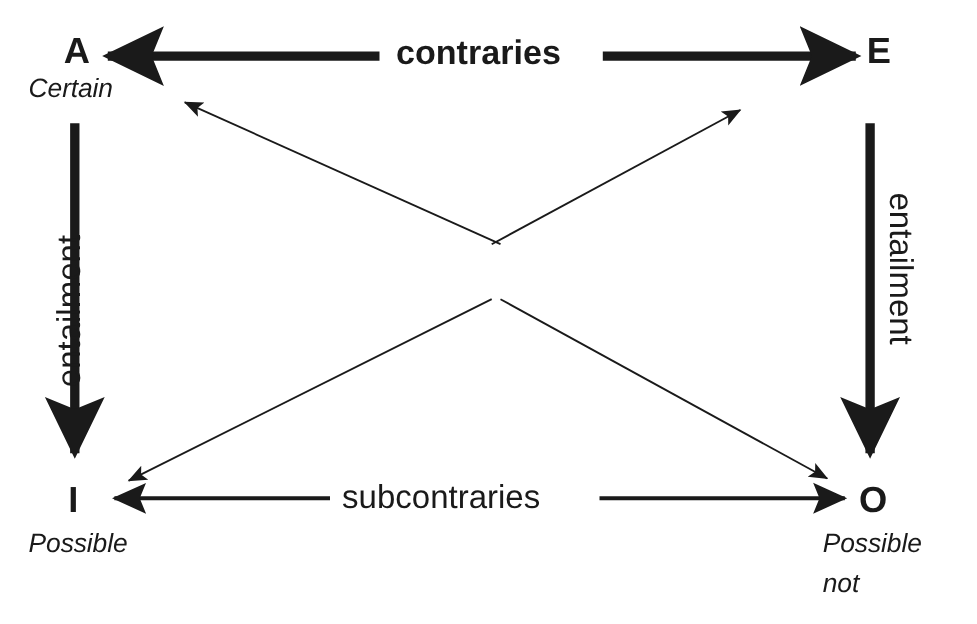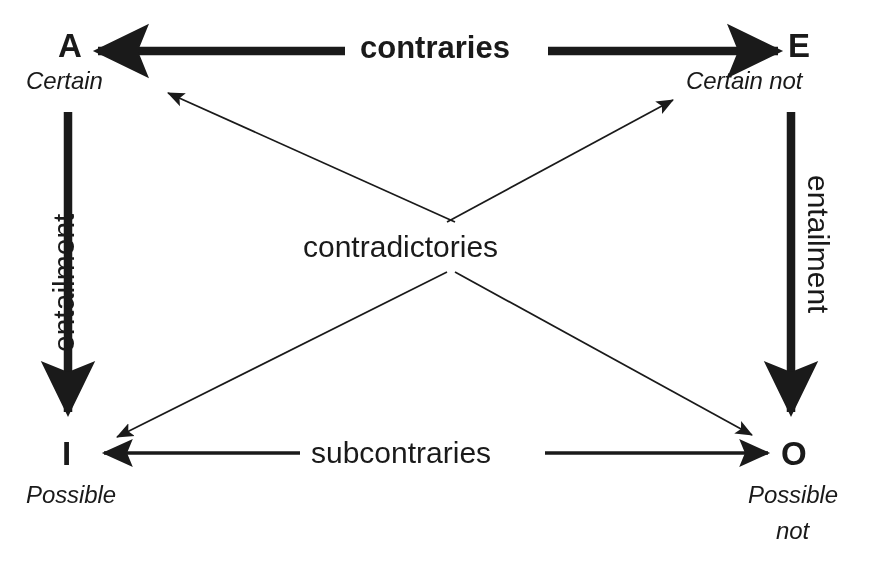--- a/index.html
+++ b/index.html
@@ -109,32 +109,30 @@
     <g>
       <line x1="447" y1="222" x2="673" y2="100" stroke="#1a1a1a" stroke-width="1.7" marker-end="url(#head-hair)"></line>
       <line x1="455" y1="272" x2="752" y2="435" stroke="#1a1a1a" stroke-width="1.7" marker-end="url(#head-hair)"></line>
     </g>
   </svg>
 
   <div class="lbl vertex" style="left:58px; top:29px;">A</div>
   <div class="lbl gloss" style="left:26px; top:68px;">Certain</div>
 
   <div class="lbl vertex" style="left:788px; top:29px;">E</div>
-  <div class="lbl gloss" style="left:686px; top:68px;">Certain not</div>
 
   <div class="lbl vertex" style="left:62px; top:437px;">I</div>
   <div class="lbl gloss" style="left:26px; top:482px;">Possible</div>
 
   <div class="lbl vertex" style="left:781px; top:437px;">O</div>
   <div class="lbl gloss" style="left:748px; top:482px;">Possible</div>
-  <div class="lbl gloss" style="left:748px; top:518px;margin-left:28px;">not</div>
+  <div class="lbl gloss" style="left:748px; top:518px;">not</div>
 
   <div class="lbl relation" style="left:311px; top:437px;">subcontraries</div>
 
   <div class="lbl relation bold" style="left:360px; top:32px;">contraries</div>
 
   <div class="lbl relation rot-ccw" style="left:48px; top:352px;">entailment</div>
 
   <div class="lbl relation rot-cw" style="left:834px; top:175px;">entailment</div>
 
-  <div class="lbl relation" style="left:303px; top:231px;">contradictories</div>
 
 </div>
 
 </body></html>

